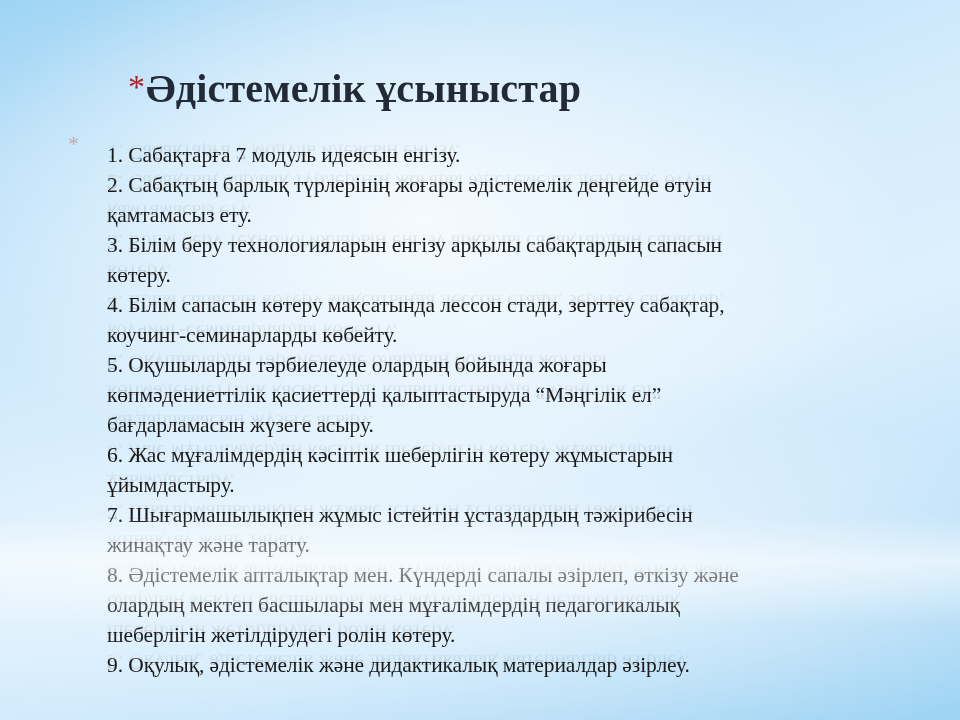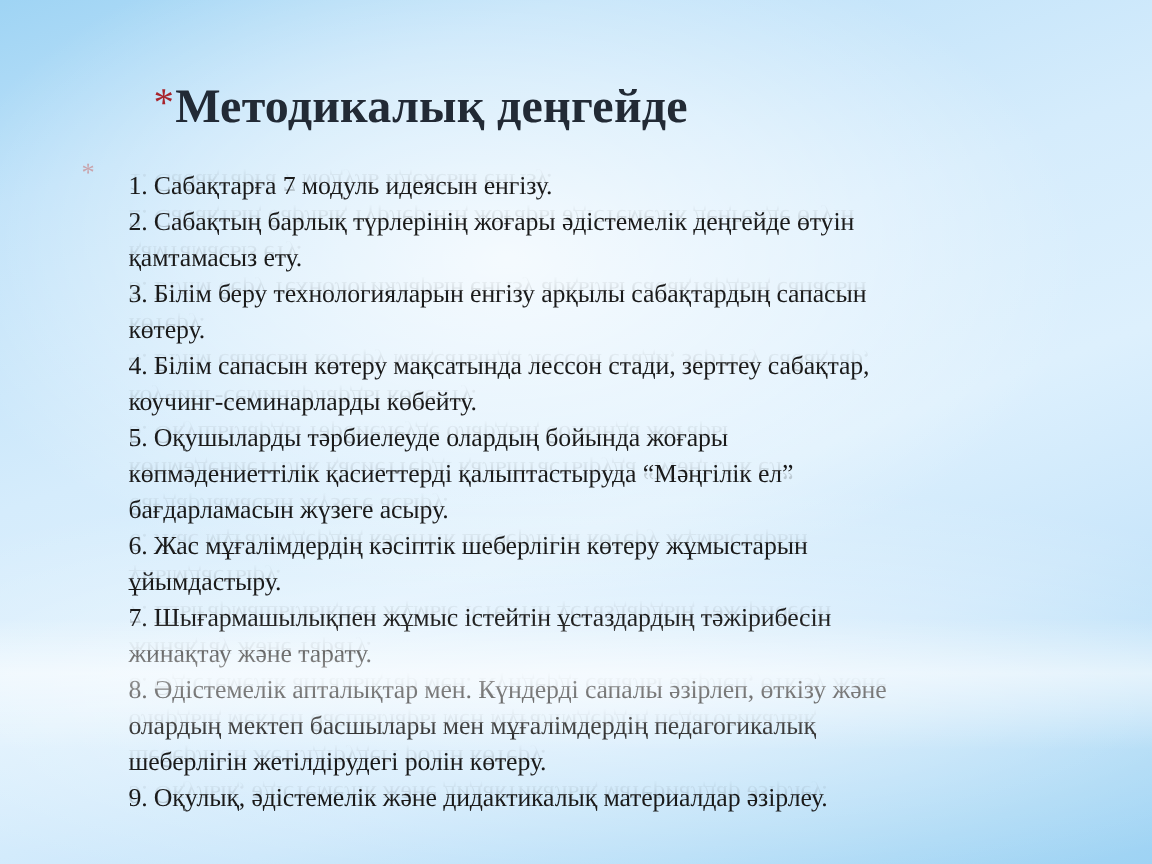--- a/index.html
+++ b/index.html
@@ -121,21 +121,21 @@
     pointer-events: none;
   }
 </style>
 </head>
 <body>
 
 <div id="slide">
 
   <div class="title-block">
     <span class="title-bullet">*</span>
-    <span class="title-text">Методикалық деңгейде</span>
+    <span class="title-text">Әдістемелік ұсыныстар</span>
   </div>
 
   <span class="body-bullet">*</span>
 
   <div class="body-block" id="body-block">
       <div class="line-wrap">
         <div class="line">1. Сабақтарға 7 модуль  идеясын енгізу.</div>
         <div class="reflect" aria-hidden="true">1. Сабақтарға 7 модуль  идеясын енгізу.</div>
       </div>
       <div class="line-wrap">

